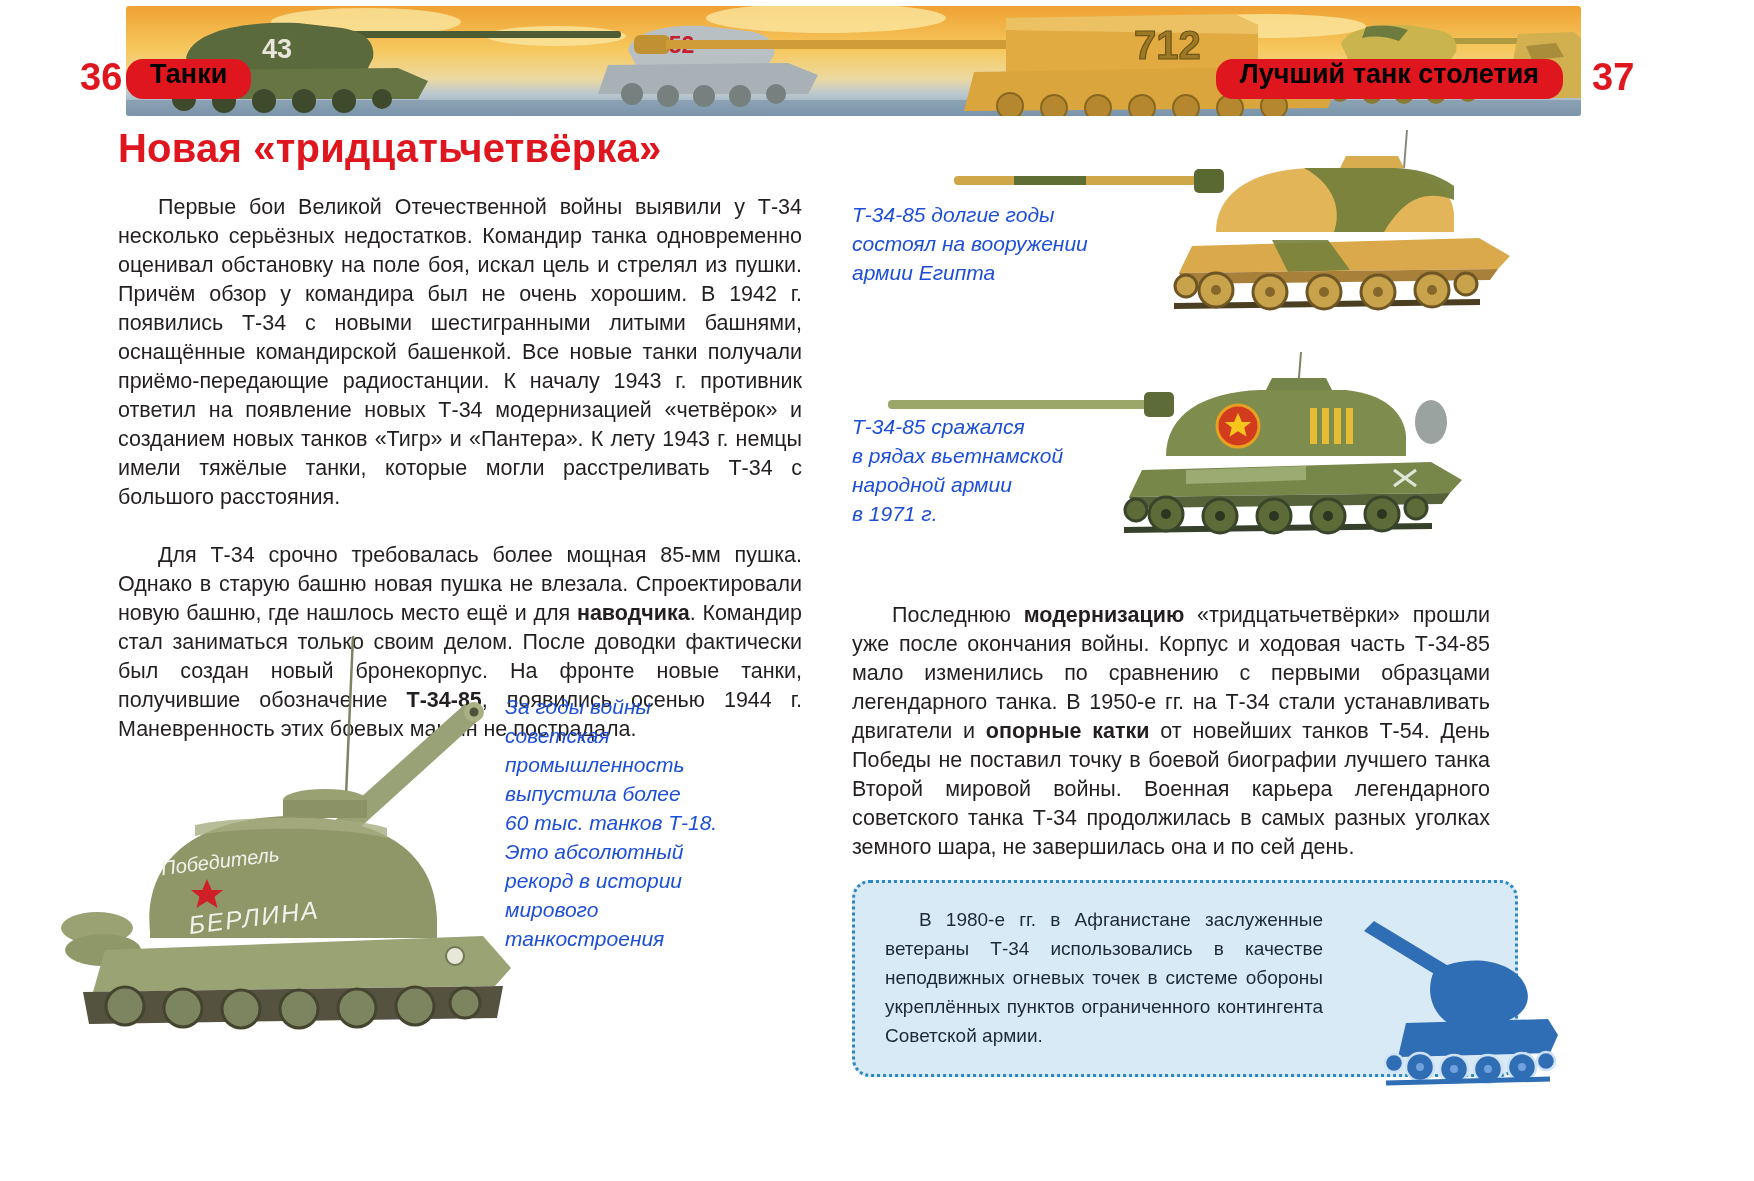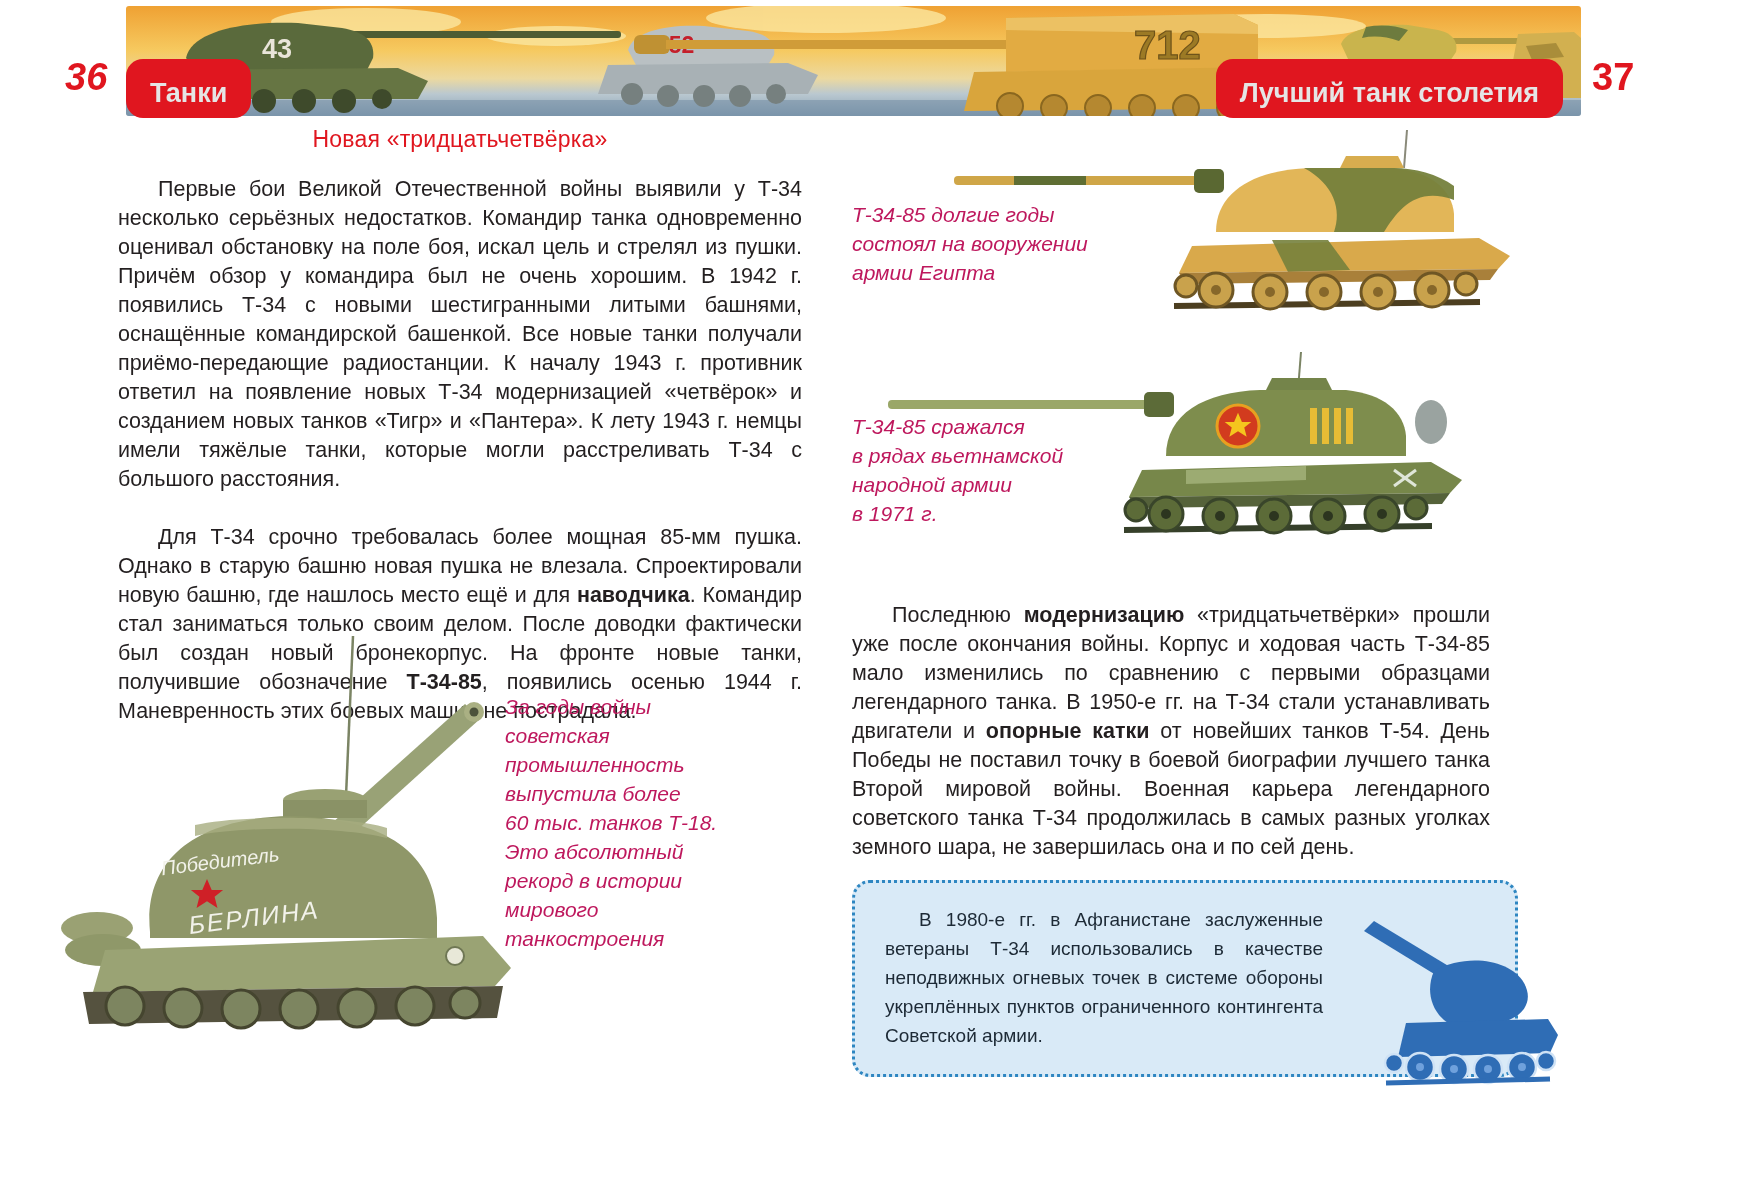--- a/index.html
+++ b/index.html
@@ -10,33 +10,33 @@
   }
   *{margin:0;padding:0;box-sizing:border-box;}
   html,body{width:1754px;height:1181px;}
   body{position:relative;background:#ffffff;font-family:"Liberation Sans",sans-serif;color:var(--ink);overflow:hidden;}
   .abs{position:absolute;}
 
   
   .banner{left:126px;top:6px;width:1455px;height:110px;border-radius:3px;overflow:hidden;}
   .banner svg{display:block;width:100%;height:100%;}
   .pagenum{font-size:38px;font-weight:bold;color:var(--red);line-height:1;}
-  #pagenum-left{left:65px;top:58px;font-style:italic;}
+  #pagenum-left{left:80px;top:58px;}
   #pagenum-right{left:1592px;top:58px;}
-  .badge{background:var(--red);color:#e5e5e5;font-weight:bold;font-size:27px;line-height:1;padding:21px 24px 11px;border-radius:17px;white-space:nowrap;}
+  .badge{background:var(--red);color:#000000;font-weight:bold;font-size:27px;line-height:1;padding:2px 24px 11px;border-radius:17px;white-space:nowrap;}
   #badge-left{left:126px;top:59px;}
   #badge-right{right:191px;top:59px;}
 
   
   .col-left{left:118px;top:126px;width:684px;}
-  .title{color:var(--red);font-size:23px;font-weight:normal;letter-spacing:.2px;margin-bottom:22px;text-align:center;}
+  .title{color:var(--red);font-size:40px;font-weight:bold;letter-spacing:.2px;margin-bottom:22px;}
   p.body{font-size:21.5px;line-height:29px;text-align:justify;text-indent:40px;margin-bottom:29px;color:var(--ink);}
   .fig-left{left:55px;top:618px;width:465px;height:420px;}
   .fig-left svg,.fig-egypt svg,.fig-vietnam svg,.blue-tank svg{display:block;width:100%;height:100%;}
-  .caption{font-style:italic;font-size:21px;line-height:29px;white-space:pre-line;color:#be185d;}
+  .caption{font-style:italic;font-size:21px;line-height:29px;white-space:pre-line;color:#1d4ed8;}
   .cap-left{left:505px;top:692px;width:240px;}
 
   
   .fig-egypt{left:952px;top:114px;width:572px;height:202px;}
   .cap-1{left:852px;top:200px;width:260px;}
   .fig-vietnam{left:886px;top:330px;width:636px;height:218px;}
   .cap-2{left:852px;top:412px;width:260px;}
   .p-right{left:852px;top:601px;width:638px;}
   .infobox{left:852px;top:880px;width:666px;background:var(--boxbg);border:3.5px dotted var(--boxborder);border-radius:18px;padding:22px 30px 24px;}
   .infobox p{font-size:19px;line-height:29px;text-align:justify;text-indent:34px;color:#1d2a36;}

